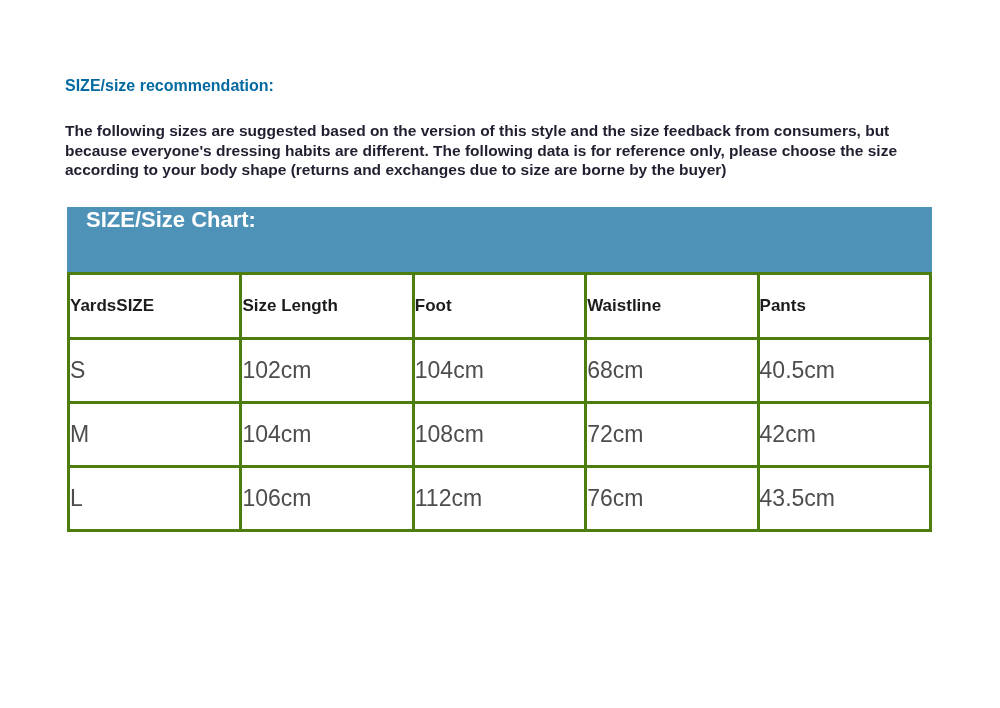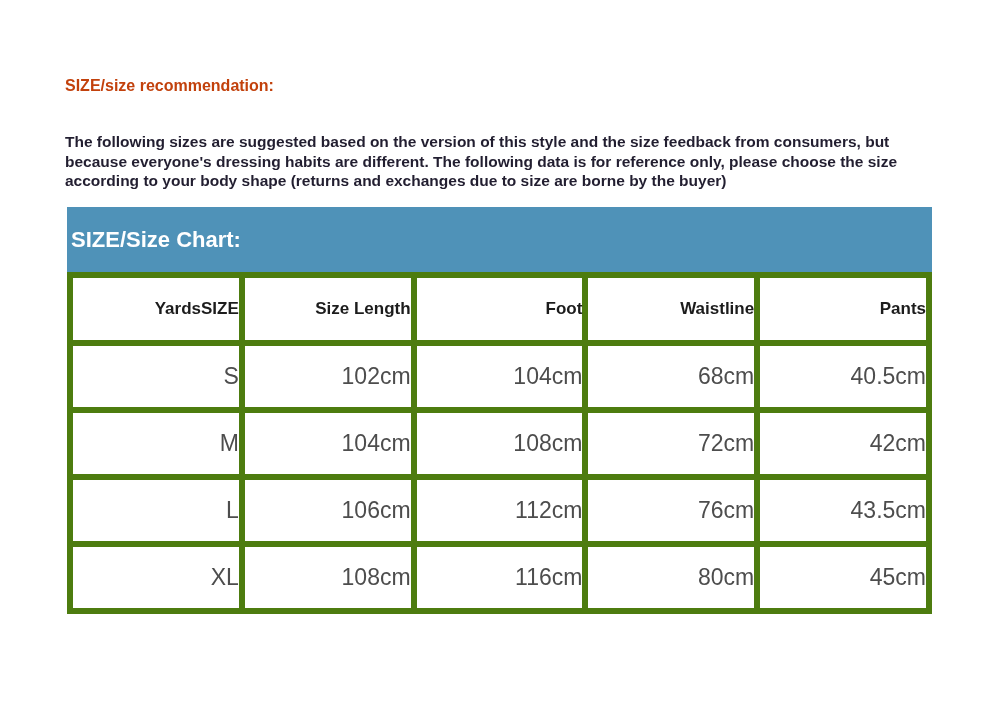--- a/index.html
+++ b/index.html
@@ -13,61 +13,60 @@
     position: relative;
     overflow: hidden;
     font-family: "Liberation Sans", sans-serif;
   }
   .heading {
     position: absolute;
     left: 65px;
     top: 77px;
     font-size: 16px;
     font-weight: bold;
-    color: #c2410c;
+    color: #0369a1;
   }
   .description {
     position: absolute;
     left: 65px;
-    top: 132px;
+    top: 121px;
     width: 870px;
     font-size: 15.5px;
     font-weight: bold;
     color: #221e30;
     line-height: 19.5px;
   }
   .size-chart {
     position: absolute;
     left: 67px;
     top: 207px;
     width: 865px;
   }
   .chart-bar {
     height: 65px;
     background: #4f92b8;
     display: flex;
-    align-items: center;
-    padding-left: 4px;
+    padding-left: 19px;
     box-sizing: border-box;
   }
   .chart-bar-title {
     color: #ffffff;
     font-size: 22px;
     font-weight: bold;
   }
   table.size-table {
     width: 100%;
     border-collapse: collapse;
     table-layout: fixed;
     background: #ffffff;
   }
   .size-table th,
   .size-table td {
-    border: 6px solid #4d7c0f;
-    text-align: right;
+    border: 3px solid #4d7c0f;
+    text-align: left;
     vertical-align: middle;
     padding: 0;
   }
   .size-table thead th {
     height: 62px;
     font-size: 17px;
     font-weight: bold;
     color: #1c1c1c;
   }
   .size-table tbody td {
@@ -115,23 +114,16 @@
         <td>72cm</td>
         <td>42cm</td>
       </tr>
       <tr>
         <td>L</td>
         <td>106cm</td>
         <td>112cm</td>
         <td>76cm</td>
         <td>43.5cm</td>
       </tr>
-      <tr>
-        <td>XL</td>
-        <td>108cm</td>
-        <td>116cm</td>
-        <td>80cm</td>
-        <td>45cm</td>
-      </tr>
     </tbody>
   </table>
 
 </div>
 
 </body></html>

